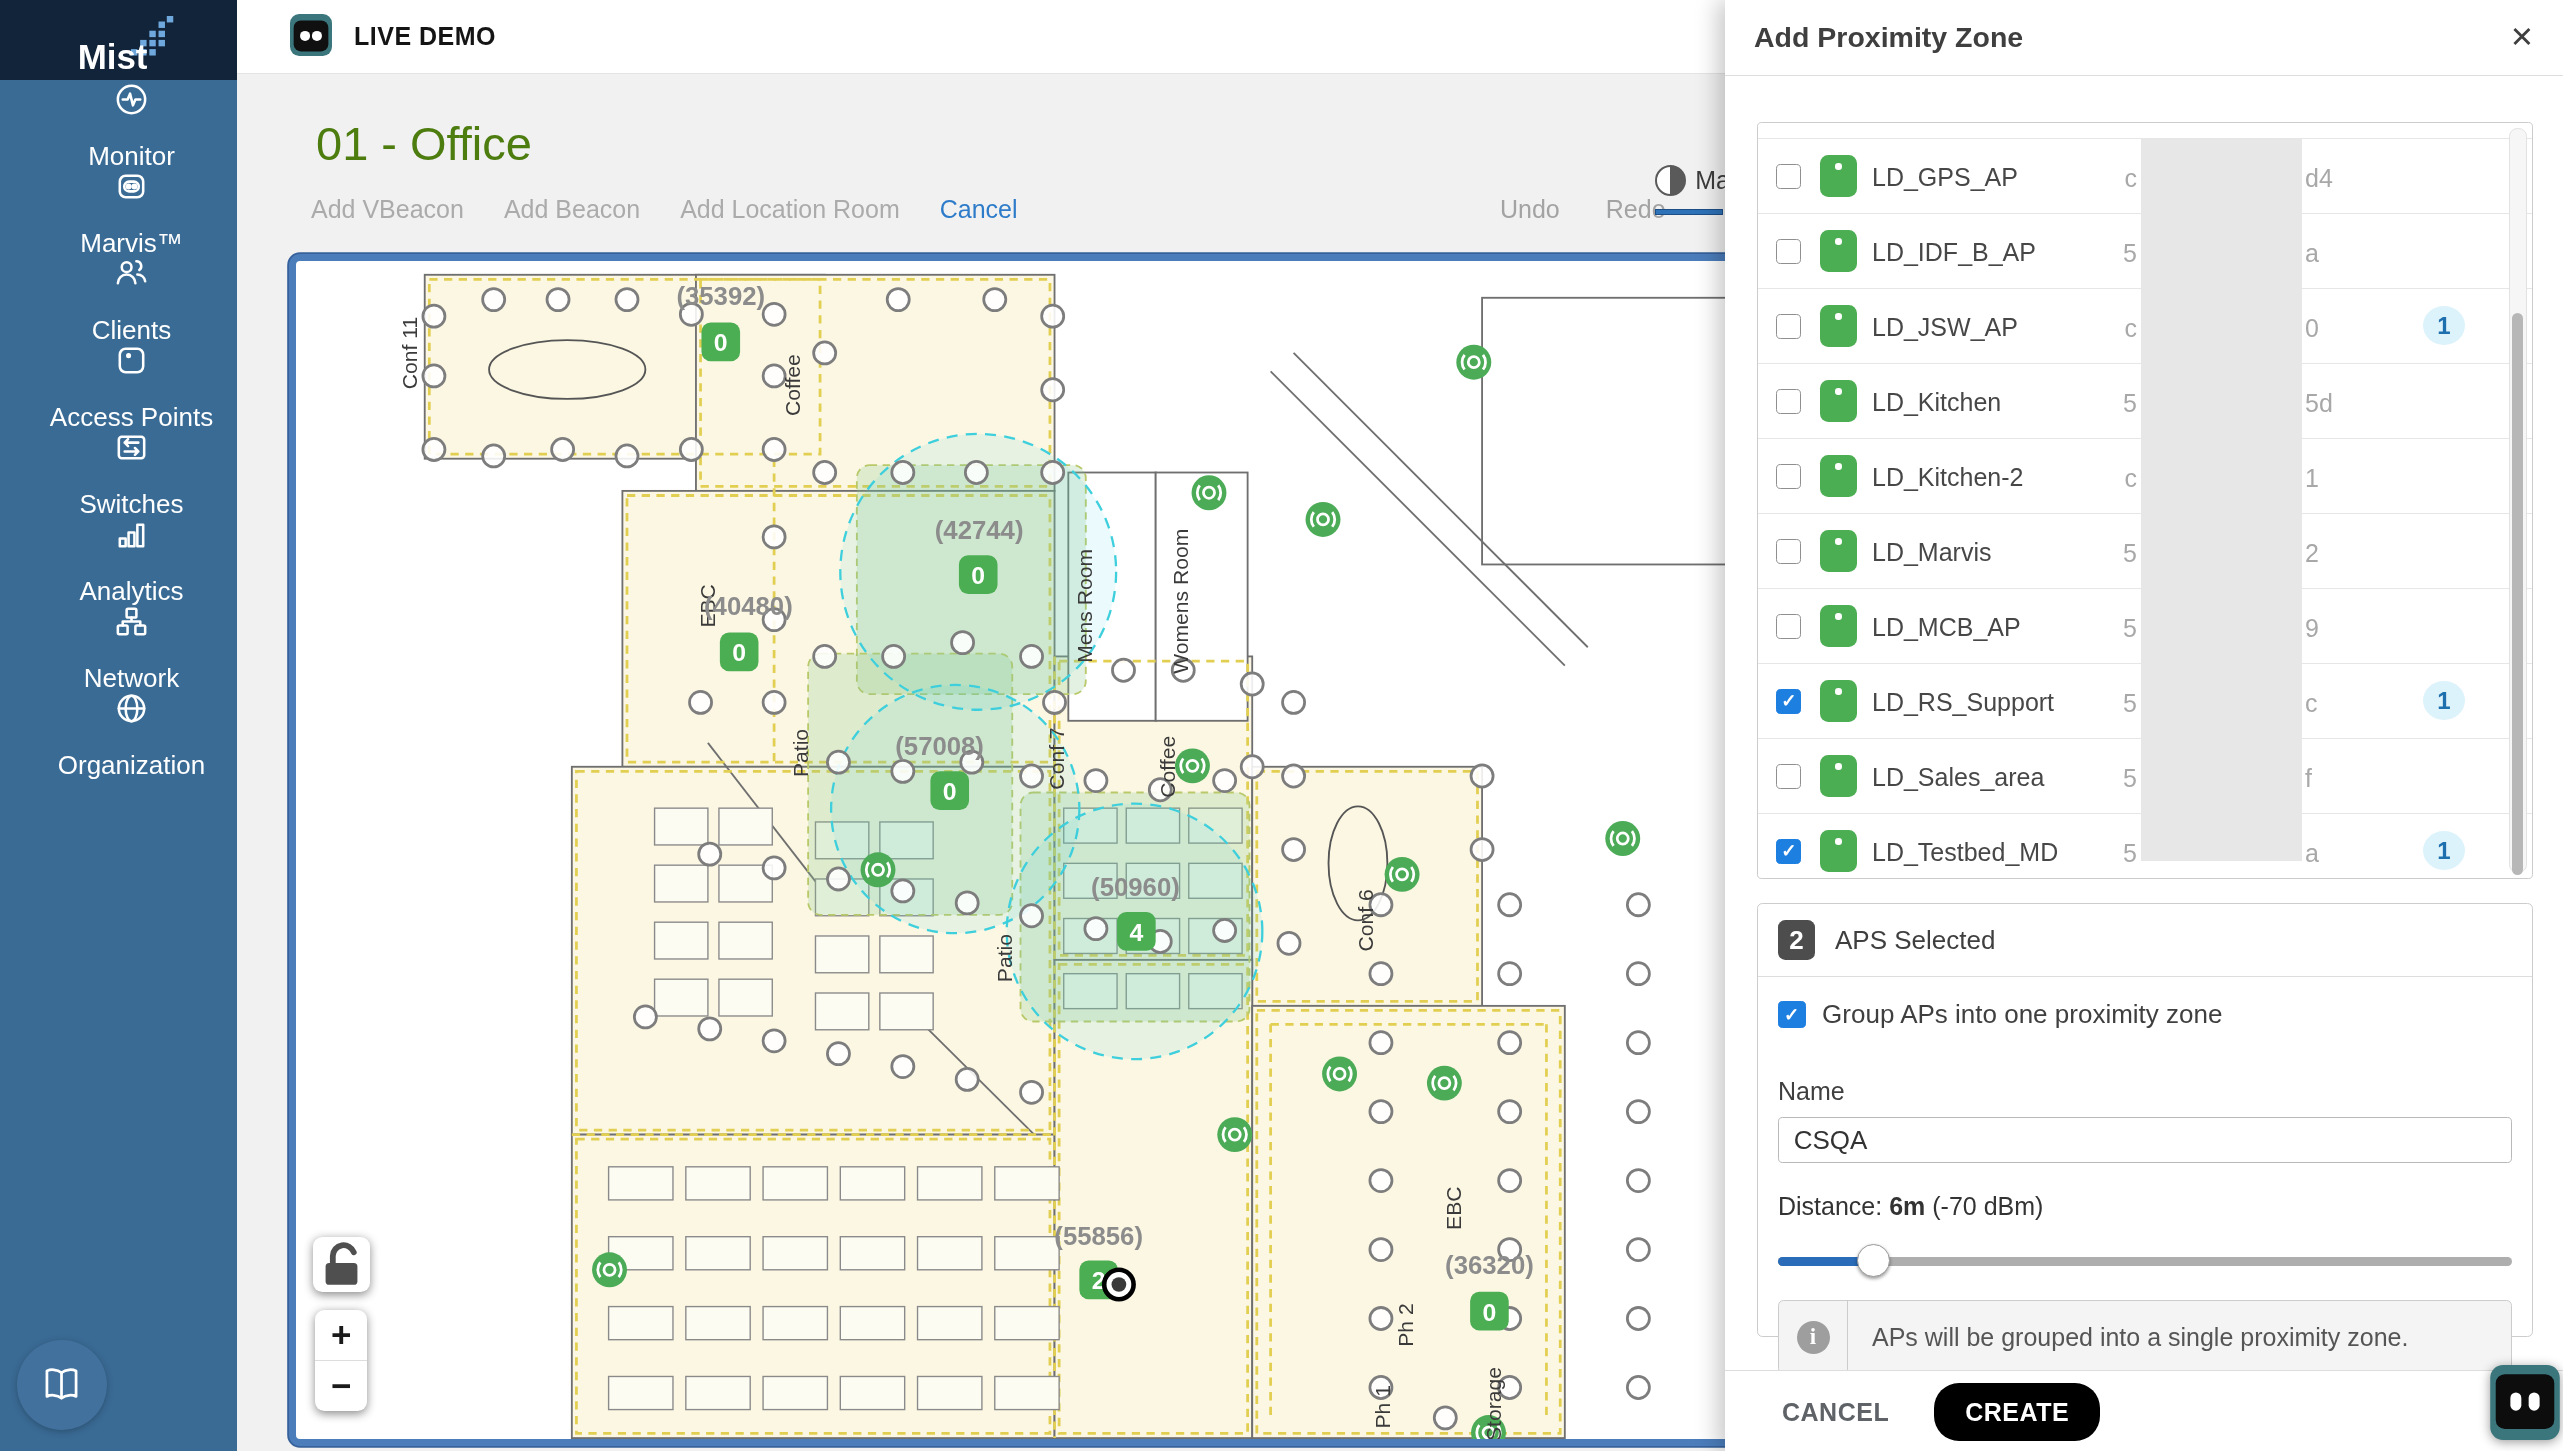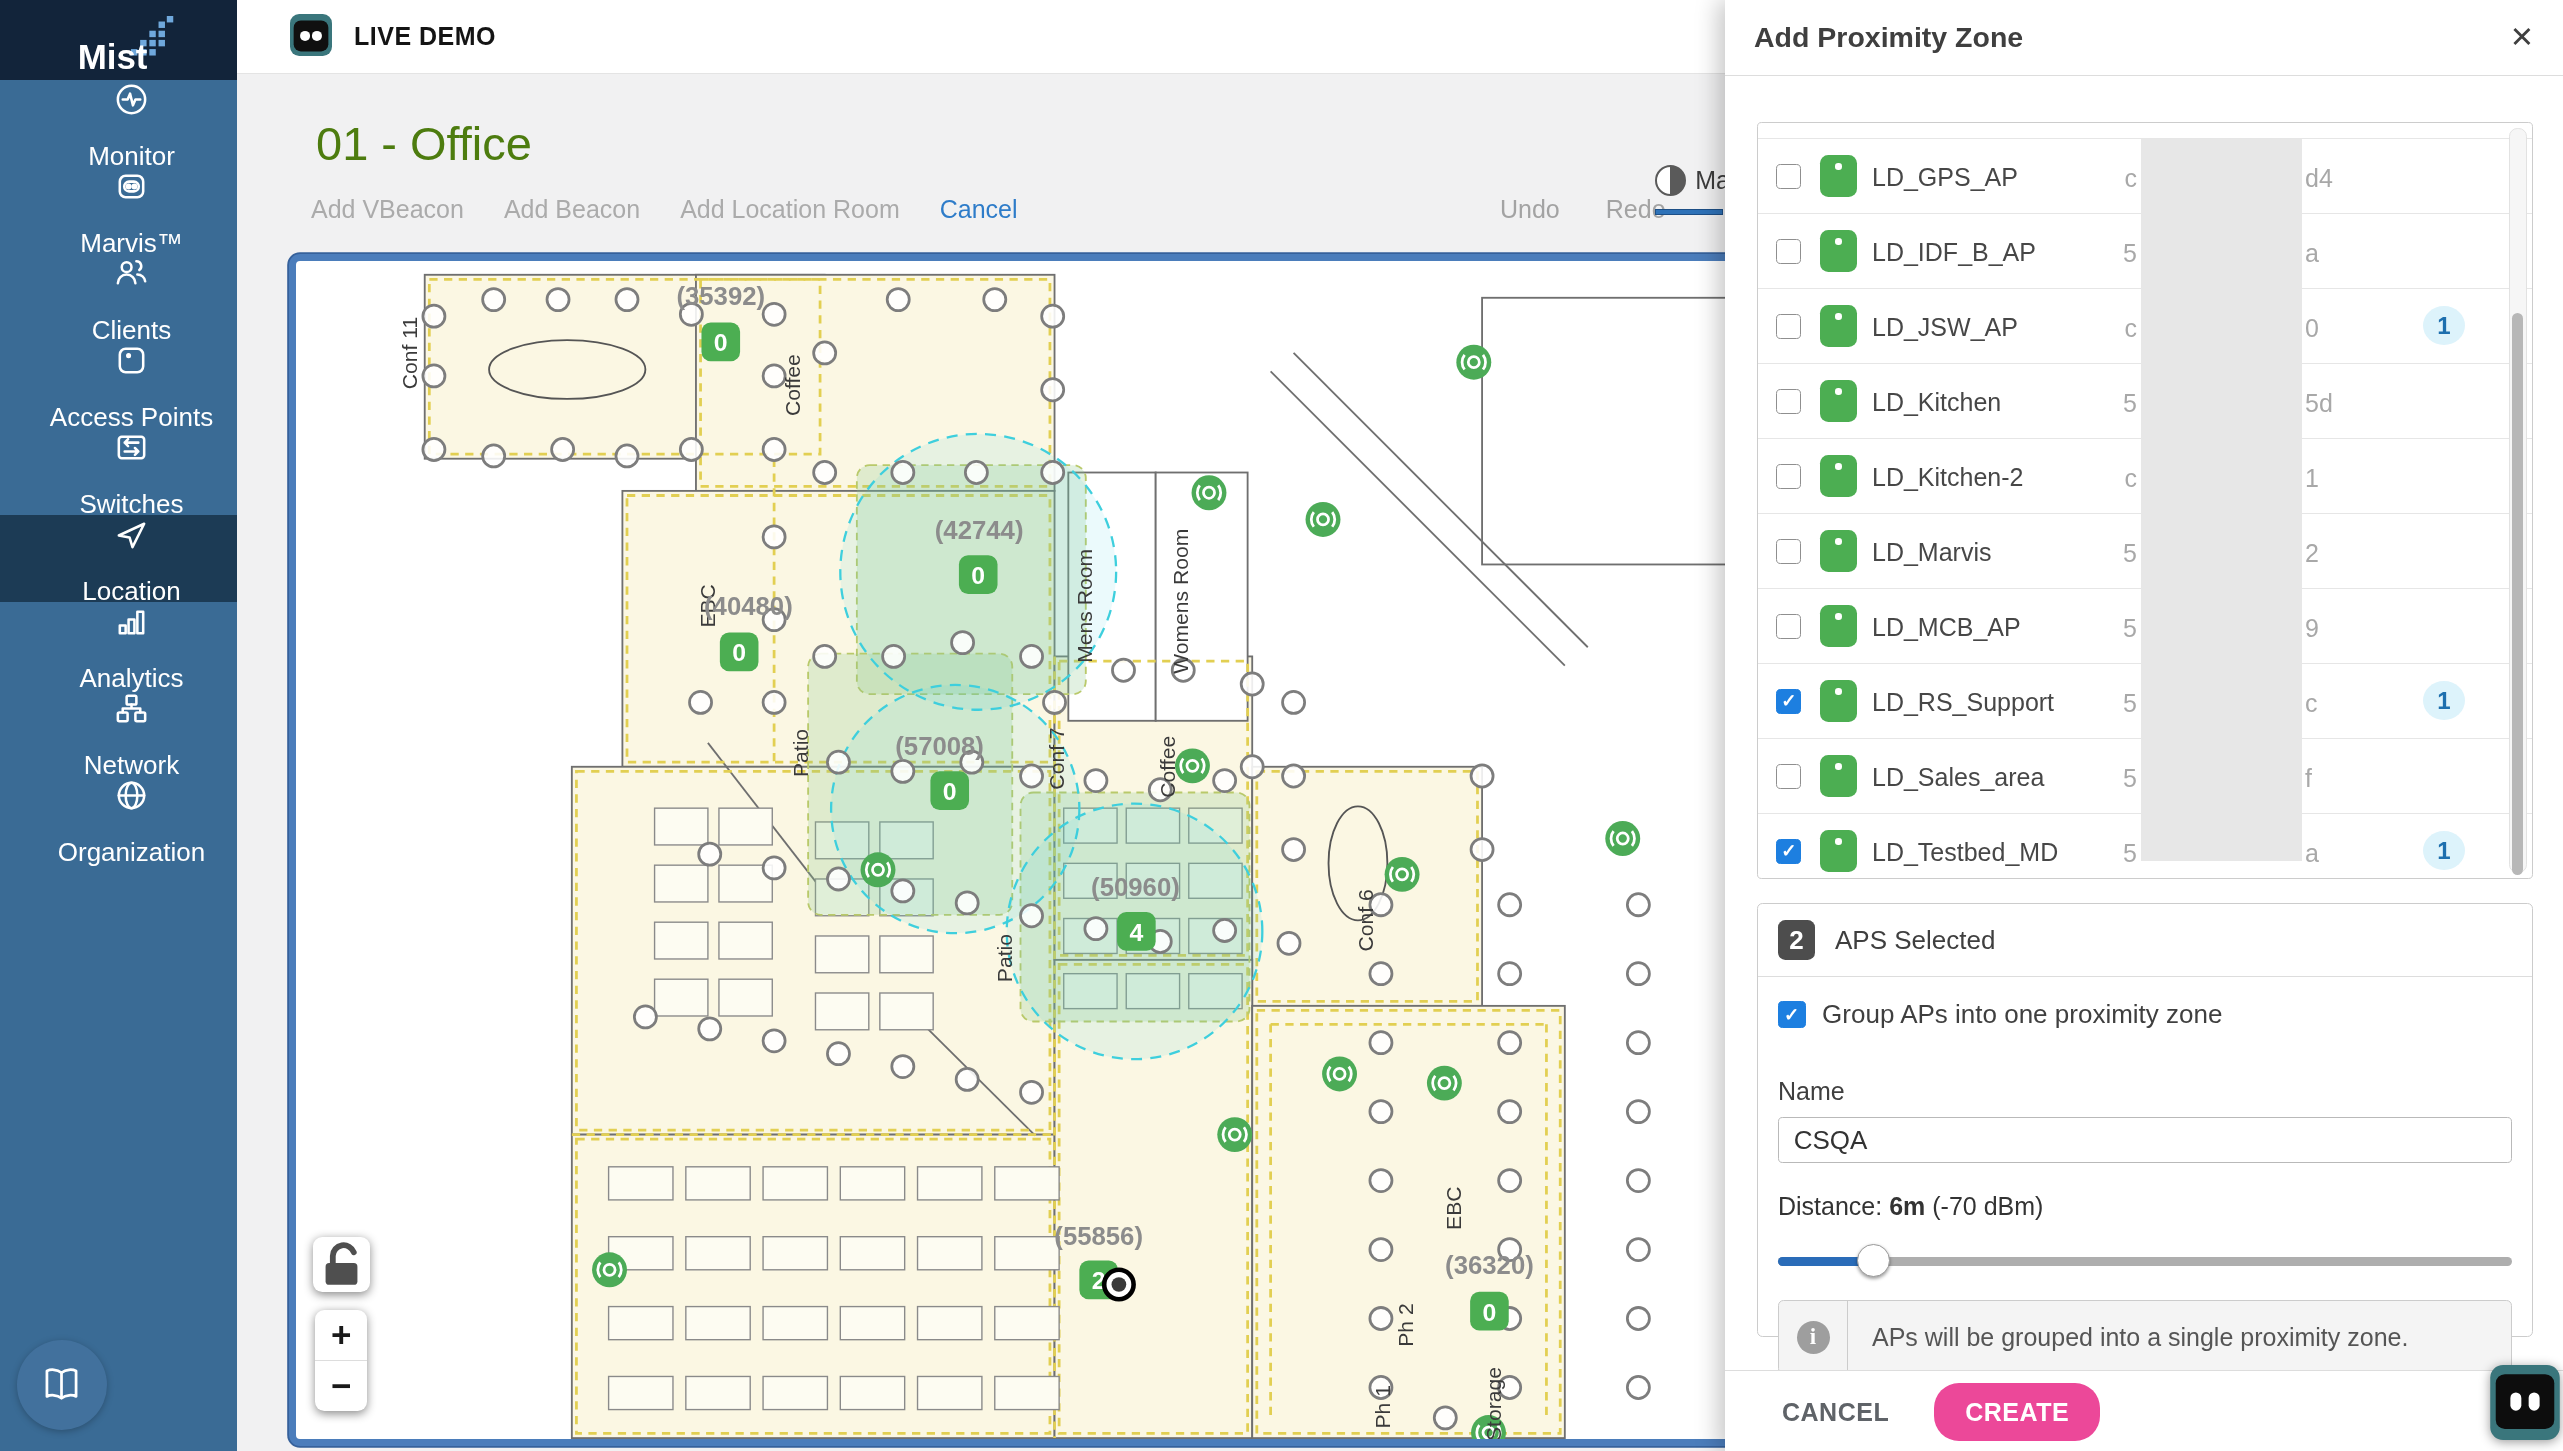--- a/index.html
+++ b/index.html
@@ -73,21 +73,21 @@
   .sliderwrap{margin-top:22px;position:relative;height:35px;}
   .track{position:absolute;left:0;right:0;top:13.8px;height:9.2px;background:#aeaeae;border-radius:4.6px;}
   .trackfill{position:absolute;left:0;top:13.8px;height:9.2px;background:#2a6cb8;border-radius:4.6px 0 0 4.6px;}
   .thumb{position:absolute;top:0.9px;width:33px;height:33px;background:#fff;border:0.9px solid #9a9a9a;border-radius:50%;box-shadow:0 1.8px 3.7px rgba(0,0,0,.4);box-sizing:border-box;}
   .infobox{margin-top:22px;display:flex;border:0.9px solid #ccc;border-radius:5.5px;background:#f4f4f4;height:72px;align-items:stretch;overflow:hidden;}
   .infoicon{width:68px;border-right:0.9px solid #ccc;display:flex;align-items:center;justify-content:center;flex:none;}
   .icircle{width:33px;height:33px;border-radius:50%;background:#9e9e9e;color:#fff;font-weight:bold;display:flex;align-items:center;justify-content:center;font-size:23px;font-family:"Liberation Serif",serif;}
   .infotext{display:flex;align-items:center;padding-left:24px;font-size:25px;color:#555;}
   .pfoot{position:absolute;left:0;right:0;top:1370px;border-top:0.9px solid #ddd;height:82px;display:flex;align-items:center;padding-left:51px;gap:39px;background:#fff;}
   .cancelbtn{font-size:25px;font-weight:bold;color:#5f6368;letter-spacing:0.5px;cursor:pointer;background:none;border:none;font-family:"Liberation Sans",sans-serif;}
-  .createbtn{height:58px;padding:0 31px;background:#ec4899;border:none;border-radius:25px;color:#fff;font-weight:bold;font-size:25px;letter-spacing:0.5px;cursor:pointer;font-family:"Liberation Sans",sans-serif;}
+  .createbtn{height:58px;padding:0 31px;background:#000000;border:none;border-radius:25px;color:#fff;font-weight:bold;font-size:25px;letter-spacing:0.5px;cursor:pointer;font-family:"Liberation Sans",sans-serif;}
 
   .fab{position:absolute;left:2490px;top:1365px;z-index:20;cursor:pointer;filter:drop-shadow(0 2.8px 5.5px rgba(0,0,0,.4));}
 </style>
 </head>
 <body>
 
 <div class="app">
 
   <aside class="sidebar">
     <div class="logo">
@@ -140,26 +140,20 @@
           </svg>
           <span>Access Points</span>
         </div>
         <div class="nav-item">
           <svg viewBox="0 0 40 40" fill="none" stroke="#fff" stroke-width="2.6" stroke-linecap="round" stroke-linejoin="round">
             <rect x="7" y="9" width="26" height="22" rx="3"></rect>
             <path d="M27 15 H13 M16.5 11.5 L13 15 L16.5 18.5"></path>
             <path d="M13 24 H27 M23.5 20.5 L27 24 L23.5 27.5"></path>
           </svg>
           <span>Switches</span>
-        </div>
-        <div class="nav-item active">
-          <svg viewBox="0 0 40 40" fill="none" stroke="#fff" stroke-width="2.6" stroke-linecap="round" stroke-linejoin="round">
-            <path d="M7 21 L33 9 L21 33 L18 23 Z"></path>
-          </svg>
-          <span>Location</span>
         </div>
         <div class="nav-item">
           <svg viewBox="0 0 40 40" fill="none" stroke="#fff" stroke-width="2.6" stroke-linecap="round" stroke-linejoin="round">
             <rect x="8" y="24" width="6" height="8"></rect>
             <rect x="17" y="18" width="6" height="14"></rect>
             <rect x="26" y="10" width="6" height="22"></rect>
           </svg>
           <span>Analytics</span>
         </div>
         <div class="nav-item">

